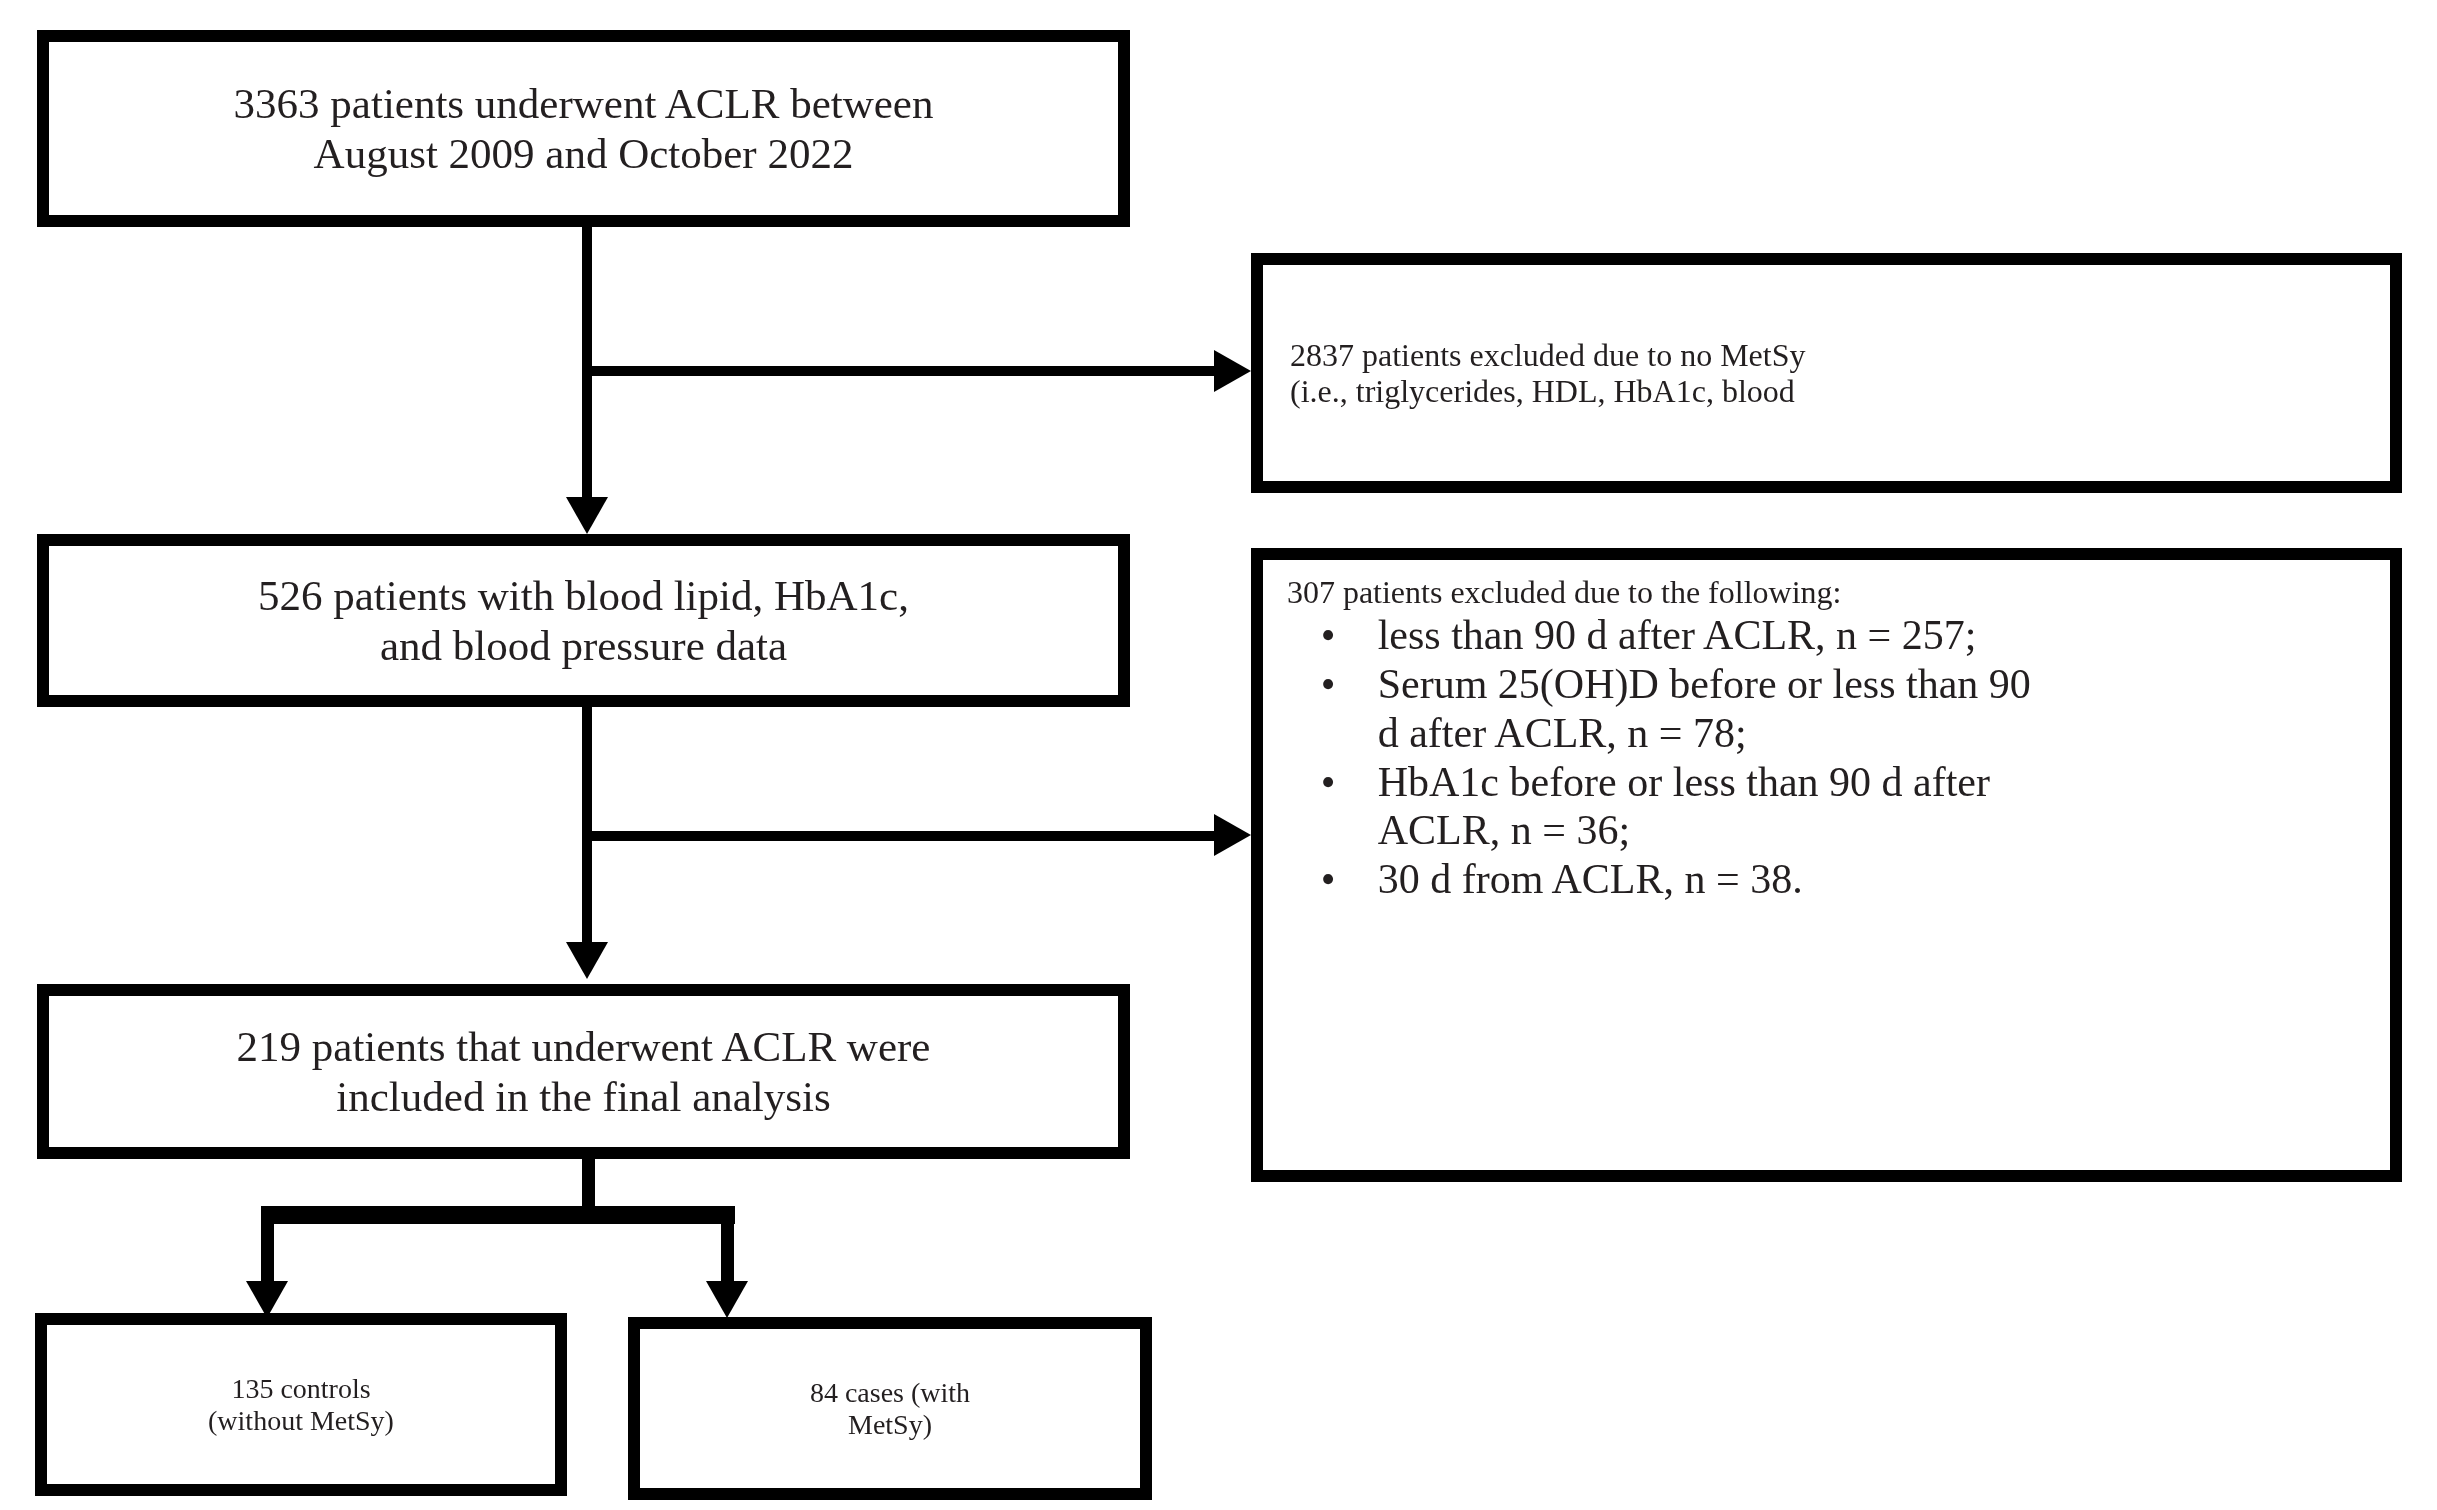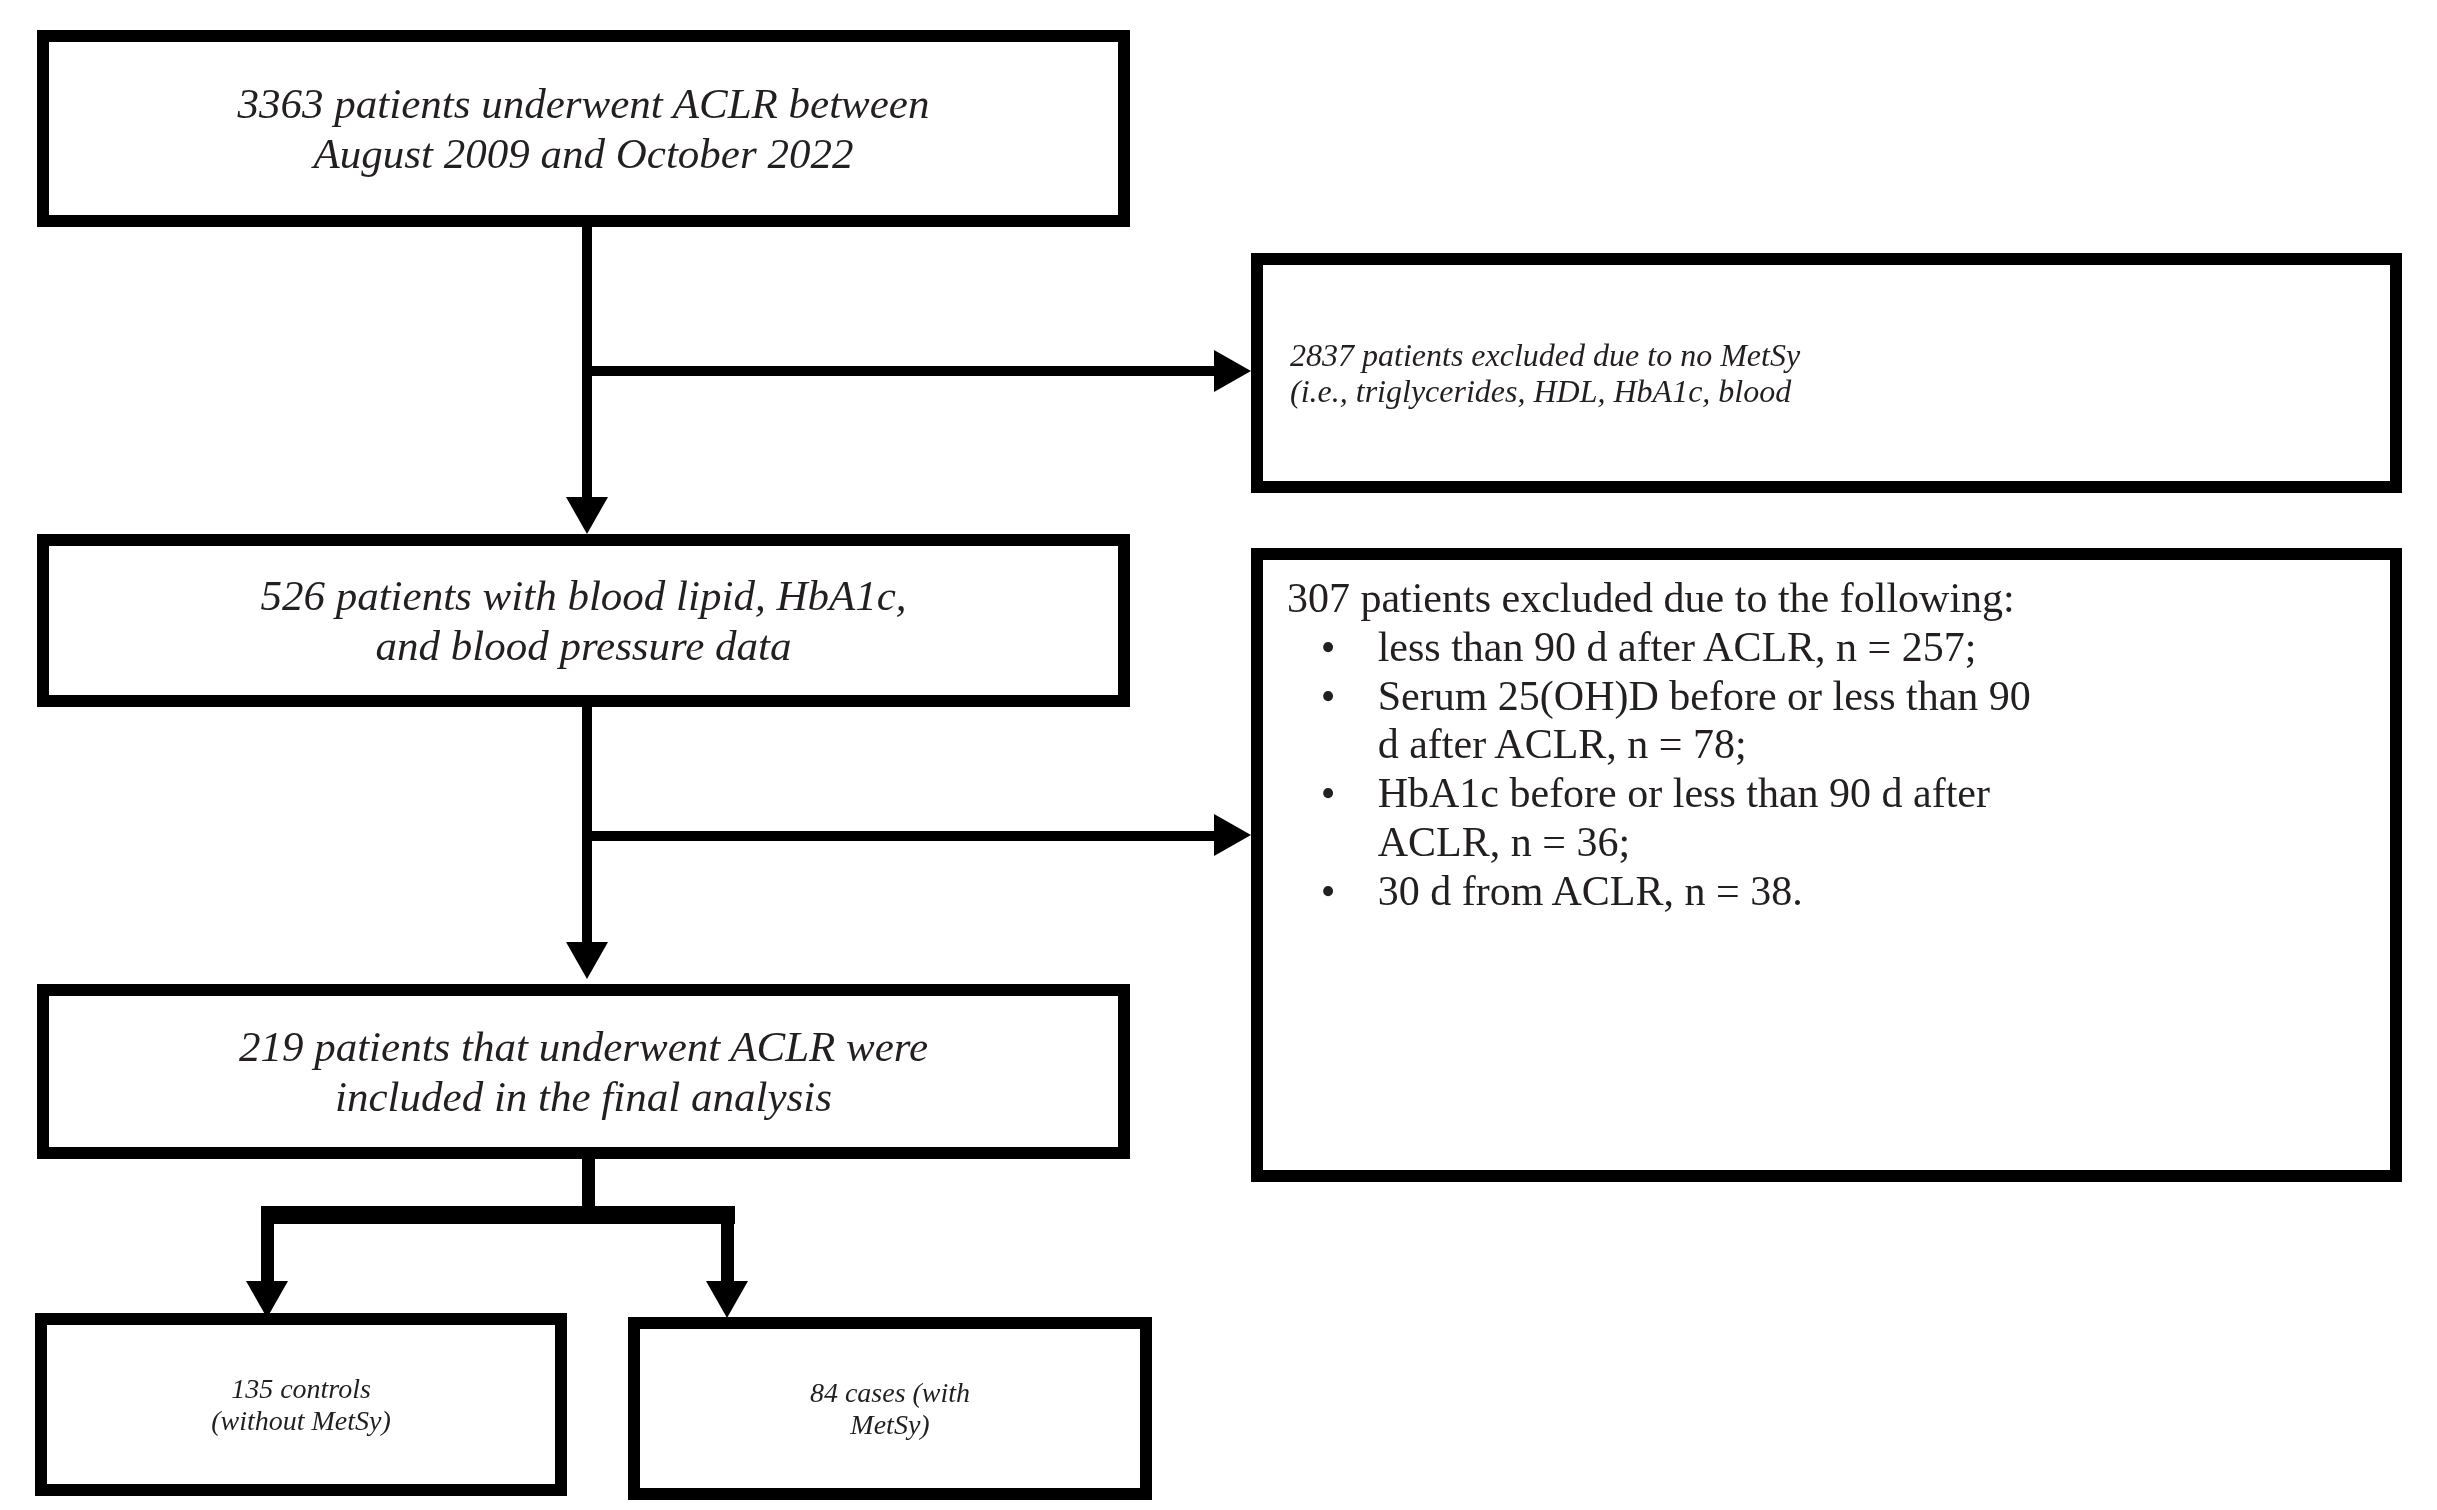--- a/index.html
+++ b/index.html
@@ -28,35 +28,34 @@
     flex-direction: column;
     justify-content: center;
   }
   .fc-box.center   { align-items: center; text-align: center; }
   .fc-box.leftalign{ align-items: flex-start; text-align: left; }
 
   .box-line {
     display: block;
     white-space: nowrap;
     line-height: 1.14;
-    font-style: italic;
   }
 
   
   .stream .box-line { font-size: 43px; }
 
   
   .exclusion .box-line { font-size: 32px; }
 
   
   .terminal .box-line { font-size: 28px; }
 
   
   .excl-head {
-    font-size: 42px;
+    font-size: 32px;
     line-height: 1.16;
     white-space: nowrap;
     padding-left: 3.2px;
   }
   ul.excl-list {
     list-style: none;
     margin: 0;
     padding: 0;
     width: 100%;
   }

